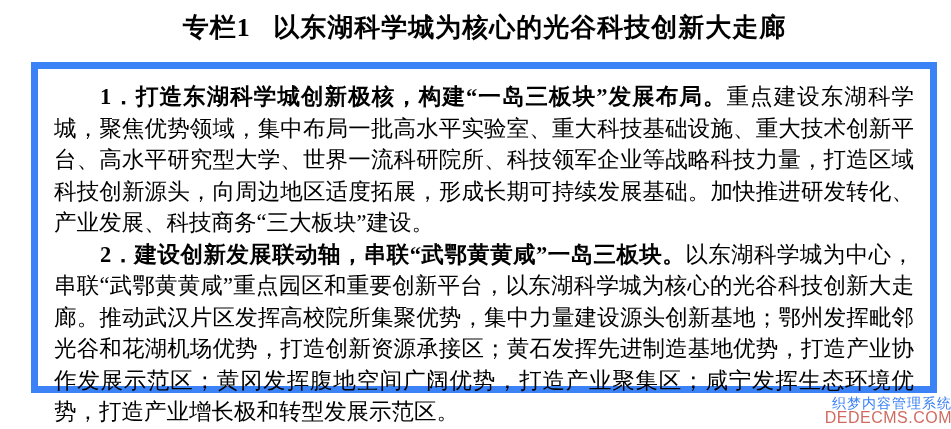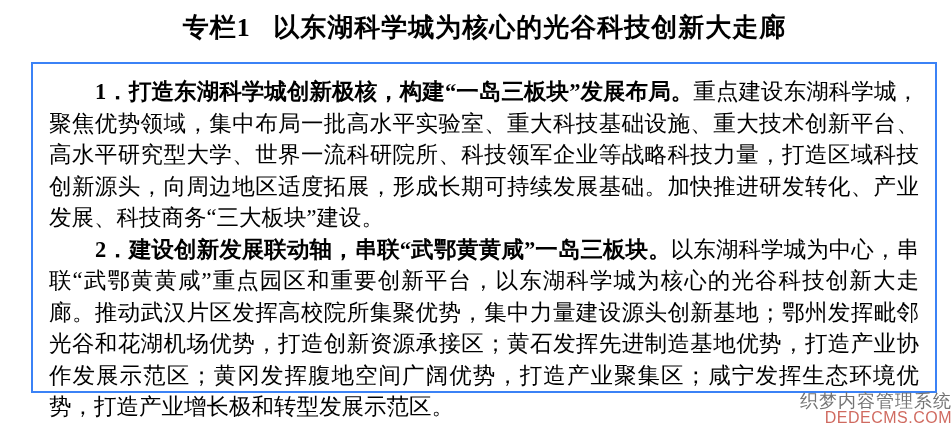--- a/index.html
+++ b/index.html
@@ -34,21 +34,21 @@
   }
   .doc-title .title-num {
     font-family: "Liberation Serif", "DejaVu Serif", serif;
   }
   .box {
     position: absolute;
     left: 22px;
     top: 62px;
     width: 906px;
     height: 331px;
-    border: 2px solid #3b82f6;
+    border: 7px solid #3b82f6;
     box-sizing: border-box;
     padding: 12px 16px 8px 16px;
     background: #ffffff;
   }
   .para {
     font-size: 22.5px;
     line-height: 31.5px;
     text-align: justify;
     text-justify: inter-ideograph;
     margin: 0;
@@ -58,22 +58,22 @@
     display: inline-block;
     width: 46px;
   }
   .lead {
     font-weight: bold;
   }
   .watermark {
     position: absolute;
     right: 8px;
     bottom: 16px;
-    font-size: 18px;
-    color: #737373;
+    font-size: 14px;
+    color: #3b82f6;
     font-family: Liberation Sans, sans-serif;
     letter-spacing: 1px;
   }
   .watermark-sub {
     position: absolute;
     right: 8px;
     bottom: 2px;
     font-size: 16px;
     color: #c0392b;
     font-family: "Liberation Sans", sans-serif;

